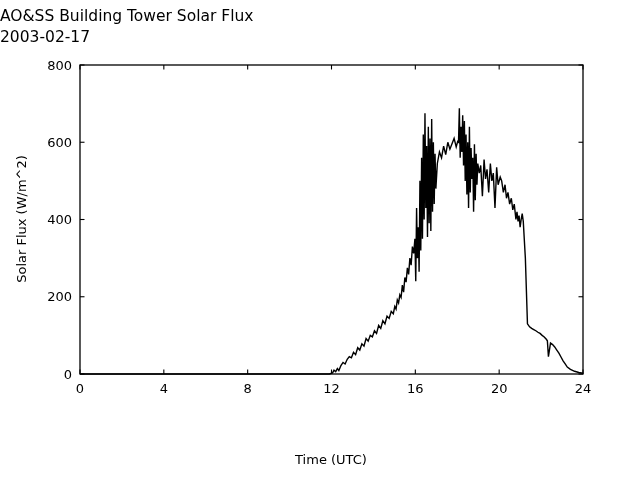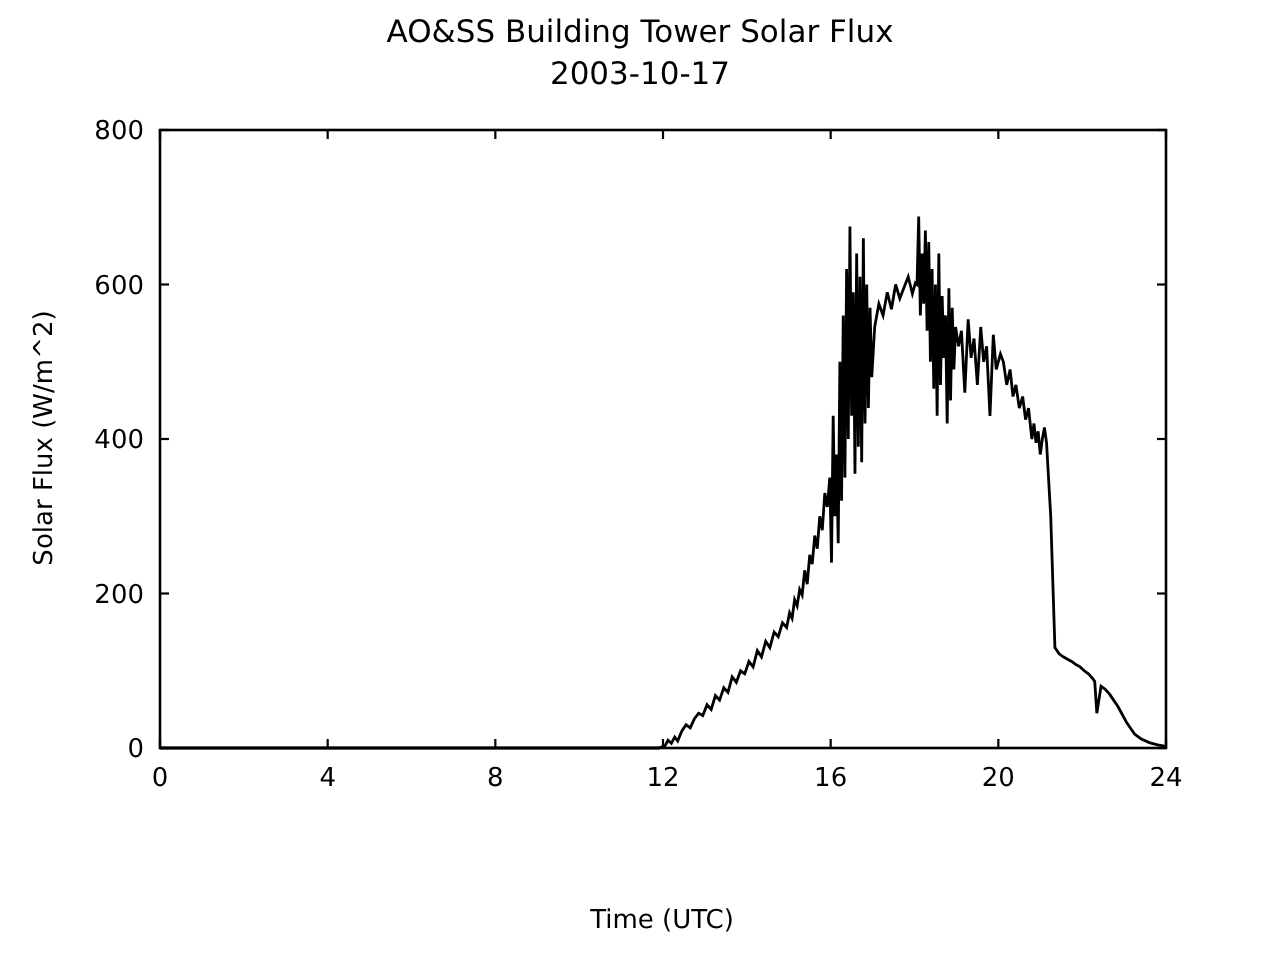--- a/index.html
+++ b/index.html
@@ -17,21 +17,21 @@
     position: relative;
     width: 640px;
     height: 480px;
     background: #ffffff;
   }
   #title-block {
     position: absolute;
     left: 0;
     top: 6px;
     width: 640px;
-    text-align: center;
+    text-align: left;
     color: #000000;
   }
   #chart-title {
     font-size: 15.5px;
     line-height: 21px;
     color: #000000;
   }
   #chart-subtitle {
     font-size: 15.5px;
     line-height: 21px;
@@ -69,21 +69,21 @@
     stroke-linecap: butt;
   }
 </style>
 </head>
 <body>
 
 <div id="figure">
 
   <div id="title-block">
     <div id="chart-title">AO&amp;SS Building Tower Solar Flux</div>
-    <div id="chart-subtitle">2003-10-17</div>
+    <div id="chart-subtitle">2003-02-17</div>
   </div>
 
   <svg id="plot-svg" width="640" height="480">
     <g id="axes-frame">
       <rect id="plot-frame" x="80" y="65" width="503" height="309" class="axis-line"></rect>
     </g>
     <g id="x-ticks">
         <line x1="80" x2="80" y1="374" y2="369.5" class="tick-line"></line>
         <line x1="80" x2="80" y1="65" y2="69.5" class="tick-line"></line>
         <text x="80" y="393" text-anchor="middle" class="tick-label">0</text>

